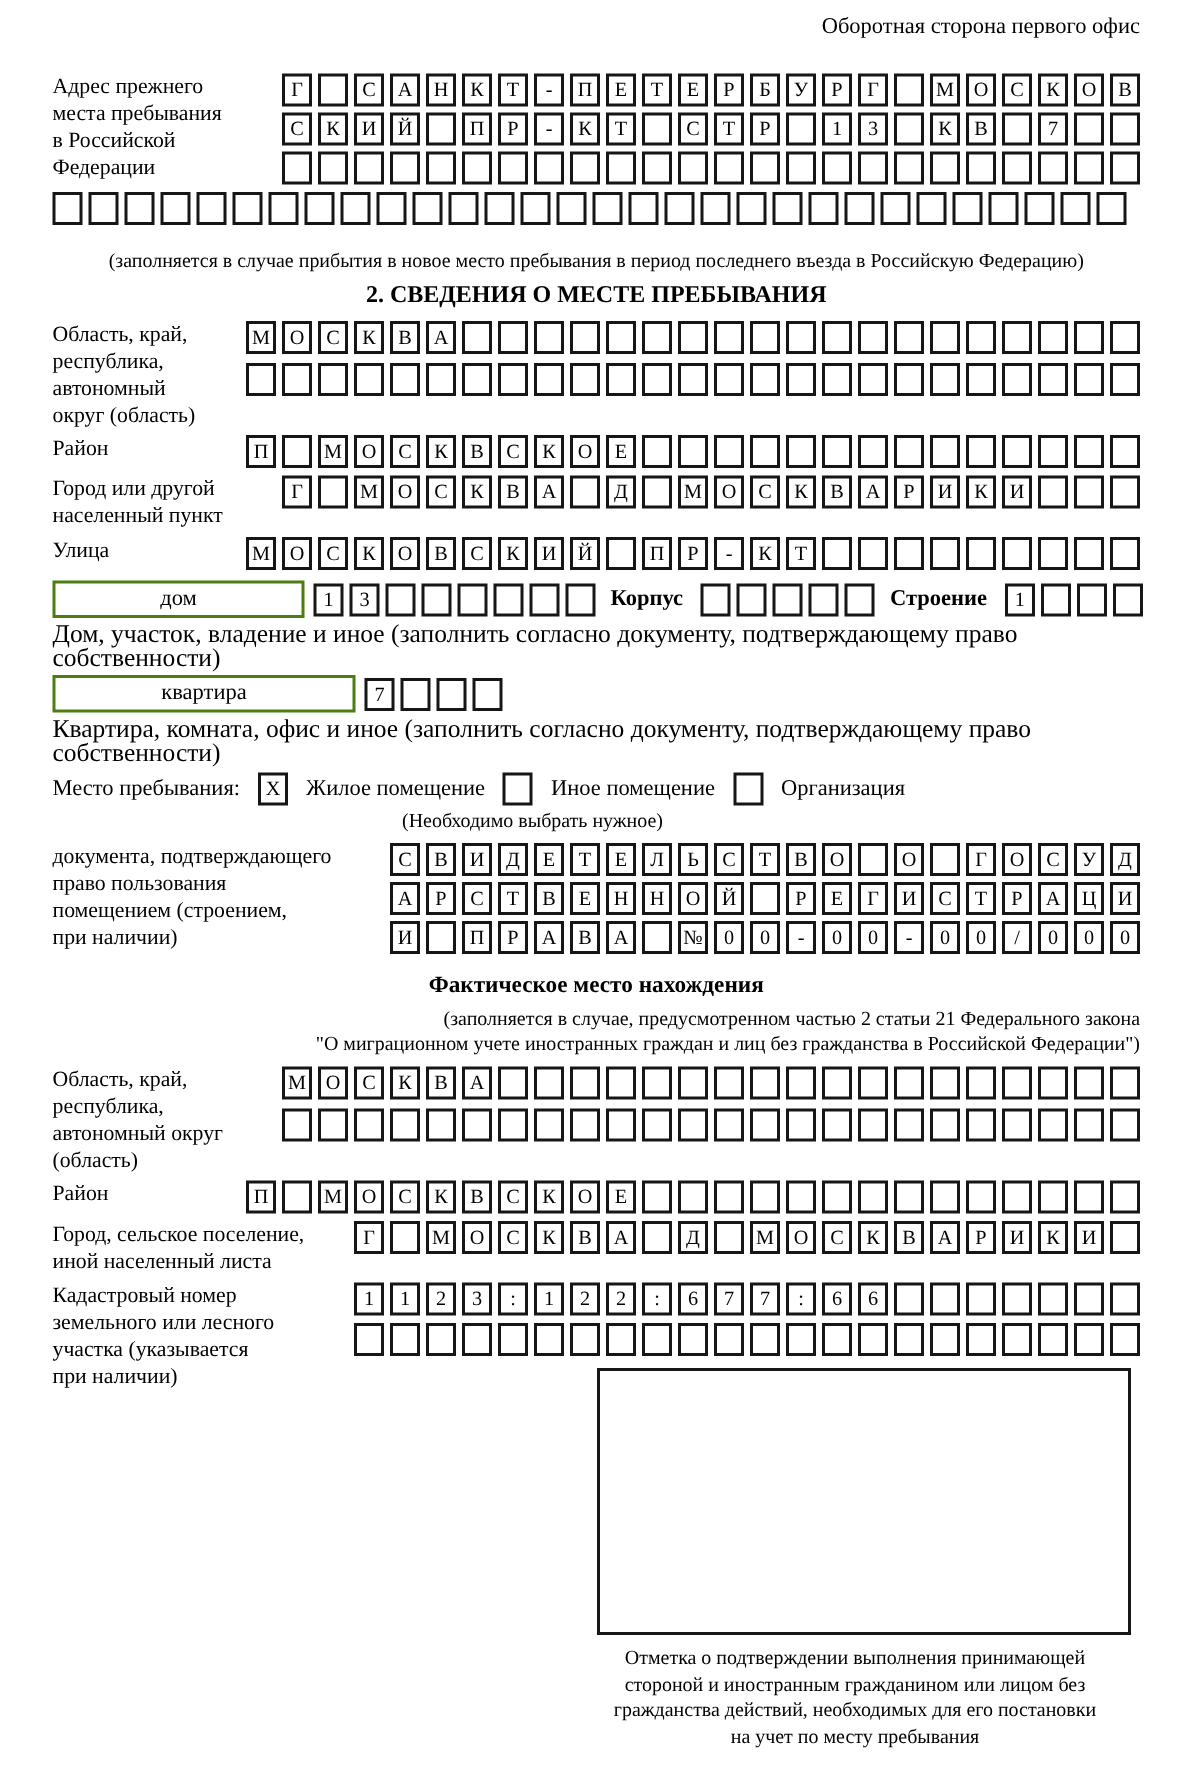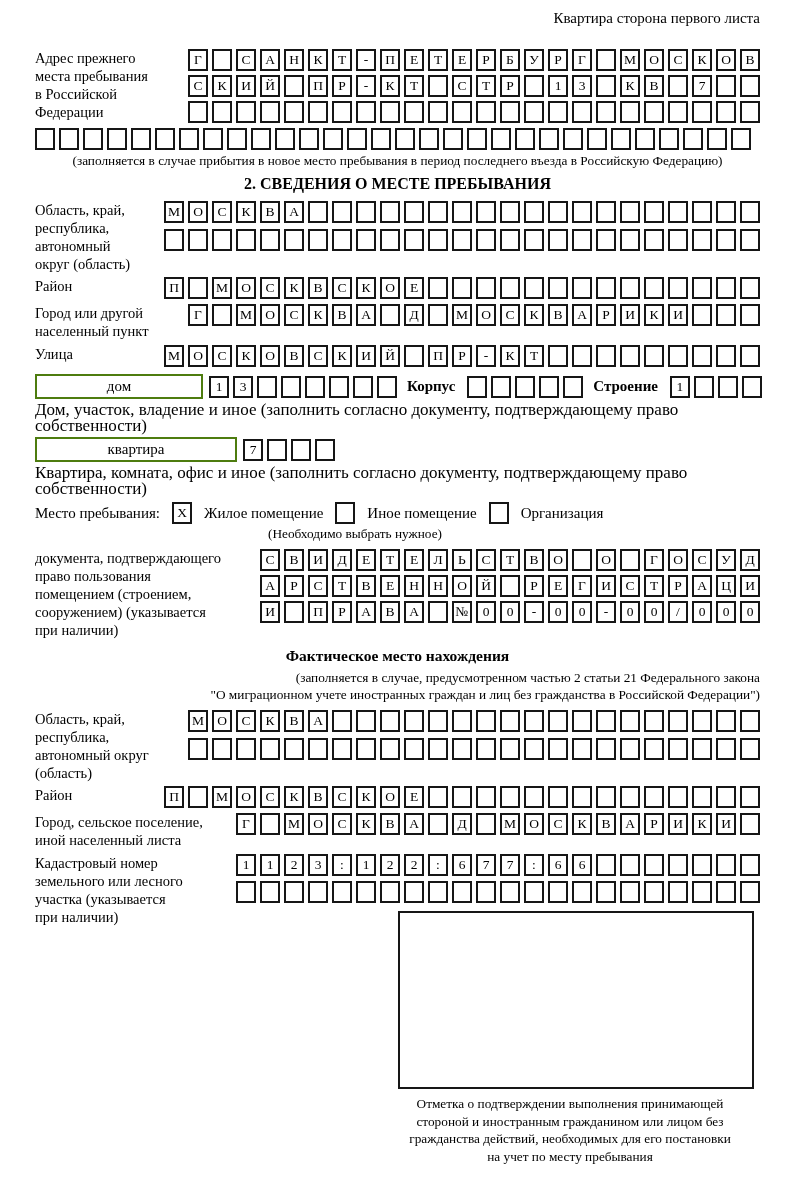--- a/index.html
+++ b/index.html
@@ -14,21 +14,21 @@
   .gridcol{margin-left:auto;flex:none;display:flex;flex-direction:column;}
   .grid{display:flex;gap:4px;justify-content:flex-end;flex:none;}
   .gridcol .grid{margin-bottom:4px;}
   .gridcol.wide .grid{margin-bottom:6px;}
   .cell{
     flex:none;width:20px;height:22px;box-sizing:border-box;border:2px solid #161616;
     display:flex;align-items:center;justify-content:center;
     font-size:13.5px;line-height:1;background:#fff;
   }
   .fullgrid{display:flex;gap:4px;margin-top:1px;}
-  .note{font-size:13.3px;text-align:center;margin-top:3px;line-height:16px;}
+  .note{font-size:13.3px;text-align:center;margin-top:16px;line-height:16px;}
   .note-left{font-size:17px;text-align:left;margin-top:3px;line-height:16px;}
   .sect-title{font-size:16px;font-weight:bold;text-align:center;margin-top:6px;}
   .mt4{margin-top:4px;}.mt5{margin-top:5px;}.mt7{margin-top:7px;}.mt8{margin-top:8px;}
   .house-row{display:flex;align-items:center;margin-top:7px;}
   .bigbox{box-sizing:border-box;border:2px solid #4d7c0f;height:25px;display:flex;align-items:center;justify-content:center;font-size:15px;flex:none;background:#fff;}
   .dombox{width:168px;}
   .kvbox{width:202px;}
   .inl{font-size:15px;margin:0 6px 0 10px;white-space:nowrap;font-weight:bold;}
   .house-row .grid{margin-left:6px;justify-content:flex-start;}
   .stay-row{display:flex;align-items:center;margin-top:5px;font-size:15px;}
@@ -39,21 +39,21 @@
   .stamp-row{display:flex;align-items:flex-start;margin-top:5px;}
   .stampcol{margin-left:auto;width:524px;display:flex;flex-direction:column;flex:none;}
   .stampbox{width:356px;height:178px;box-sizing:border-box;border:2px solid #161616;margin:8px 6px 0 auto;background:#fff;}
   .stampcap{width:380px;margin-left:auto;margin-top:6px;text-align:center;font-size:13.3px;line-height:17.5px;}
 </style>
 </head>
 <body>
 
 <div class="page">
 
-  <div class="corner">Квартира сторона первого листа</div>
+  <div class="corner">Оборотная сторона первого офис</div>
 
   <div class="frow">
     <div class="lbl">
       <div>Адрес прежнего</div>
       <div>места пребывания</div>
       <div>в Российской</div>
       <div>Федерации</div>
     </div>
     <div class="gridcol">
       <div class="grid">
@@ -382,21 +382,20 @@
     <span class="cell"></span>
     <span>Организация</span>
   </div>
   <div class="stay-note">(Необходимо выбрать нужное)</div>
 
   <div class="frow mt7">
     <div class="lbl">
       <div>документа, подтверждающего</div>
       <div>право пользования</div>
       <div>помещением (строением,</div>
-      <div>сооружением) (указывается</div>
       <div>при наличии)</div>
     </div>
     <div class="gridcol">
       <div class="grid">
           <span class="cell">С</span>
           <span class="cell">В</span>
           <span class="cell">И</span>
           <span class="cell">Д</span>
           <span class="cell">Е</span>
           <span class="cell">Т</span>

